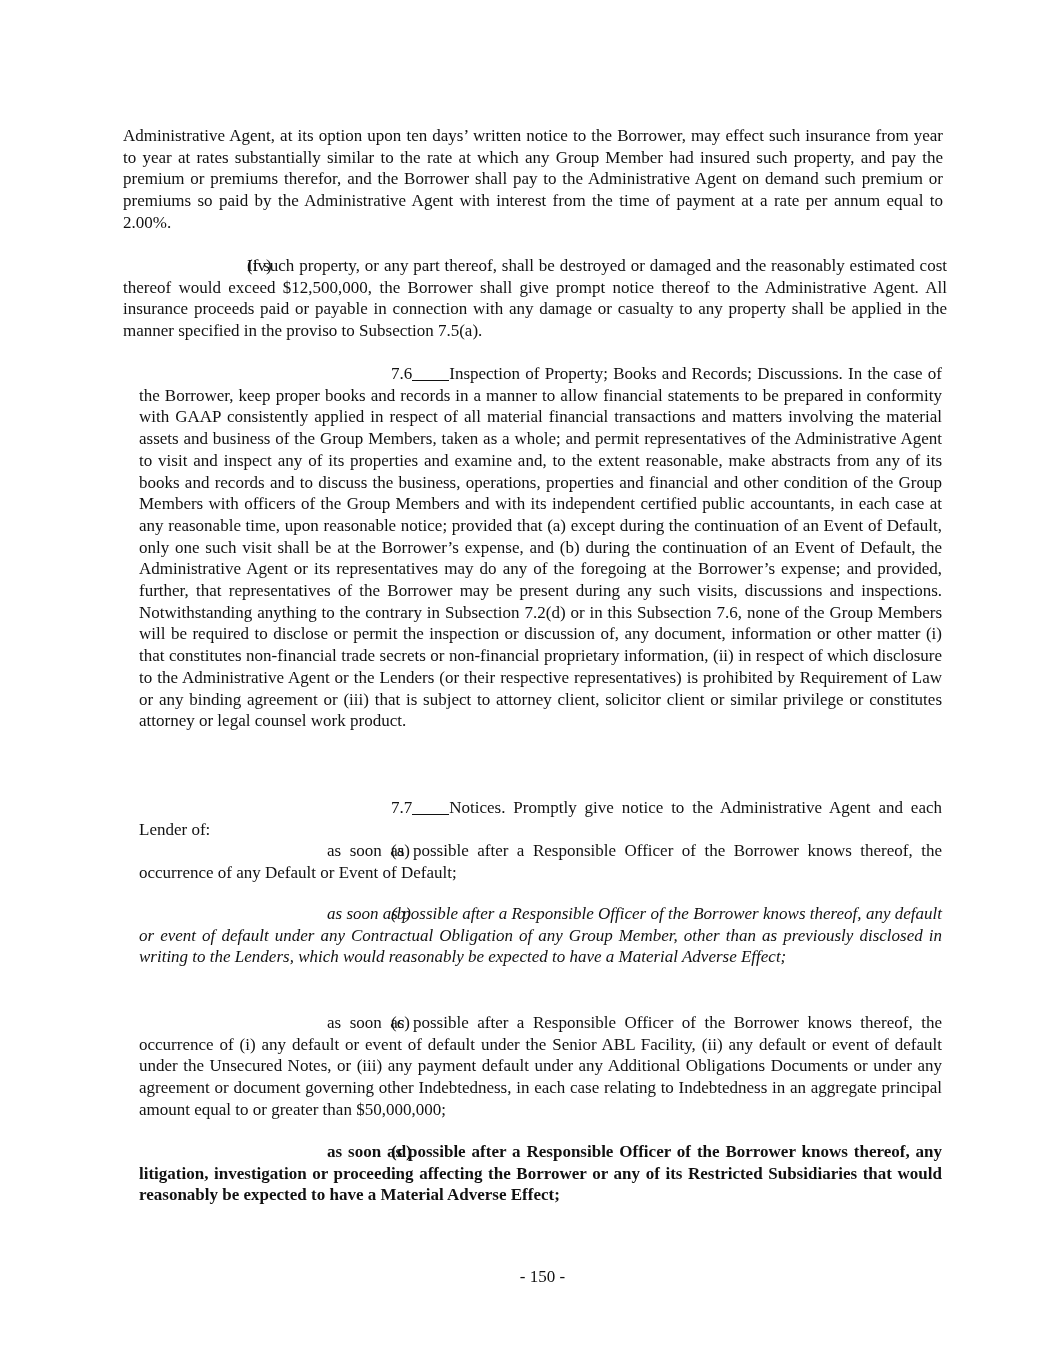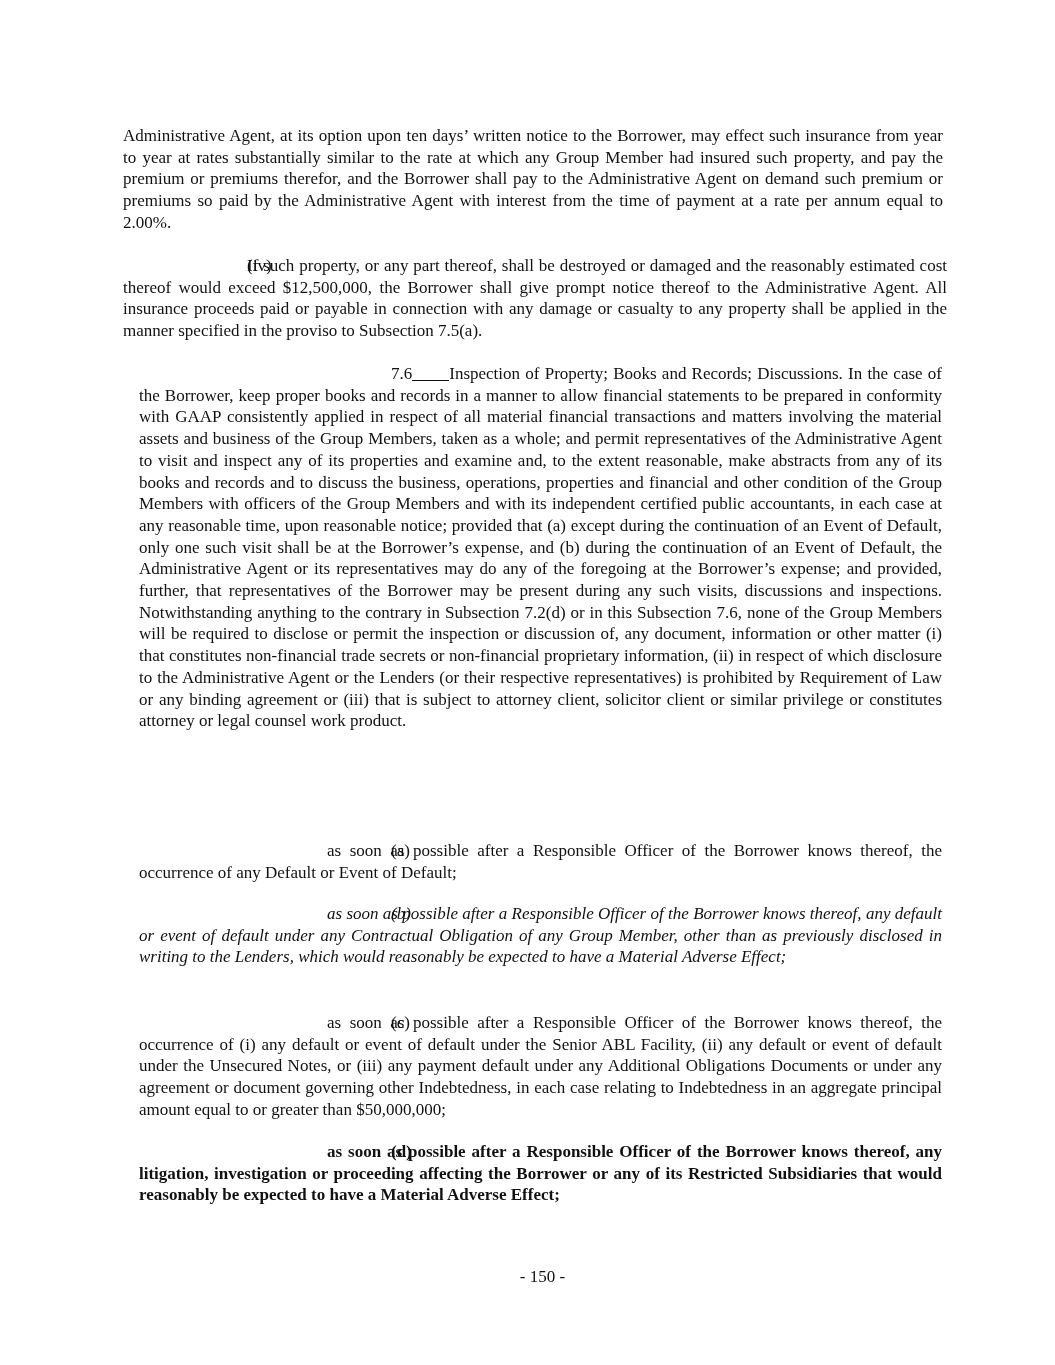--- a/index.html
+++ b/index.html
@@ -67,20 +67,21 @@
 <body>
 
 <div class="page">
 
   <p class="para p1"><span>Administrative Agent, at its option upon ten days’ written notice to the Borrower, may effect such insurance from year to year at rates substantially similar to the rate at which any Group Member had insured such property, and pay the premium or premiums therefor, and the Borrower shall pay to the Administrative Agent on demand such premium or premiums so paid by the Administrative Agent with interest from the time of payment at a rate per annum equal to 2.00%.</span></p>
 
   <p class="para p2"><span class="tab-label tab-iv">(iv)</span><span>If such property, or any part thereof, shall be destroyed or damaged and the reasonably estimated cost thereof would exceed $12,500,000, the Borrower shall give prompt notice thereof to the Administrative Agent. All insurance proceeds paid or payable in connection with any damage or casualty to any property shall be applied in the manner specified in the proviso to </span><span class="u">Subsection 7.5</span><span>(</span><span class="u">a</span><span>).</span></p>
 
   <p class="para p3"><span class="sec-num">7.6</span><span class="sec-gap"></span><span class="u">Inspection of Property; Books and Records; Discussions</span><span>. In the case of the Borrower, keep proper books and records in a manner to allow financial statements to be prepared in conformity with GAAP consistently applied in respect of all material financial transactions and matters involving the material assets and business of the Group Members, taken as a whole; and permit representatives of the Administrative Agent to visit and inspect any of its properties and examine and, to the extent reasonable, make abstracts from any of its books and records and to discuss the business, operations, properties and financial and other condition of the Group Members with officers of the Group Members and with its independent certified public accountants, in each case at any reasonable time, upon reasonable notice; </span><span class="u">provided</span><span> that (</span><span class="u">a</span><span>) except during the continuation of an Event of Default, only one such visit shall be at the Borrower’s expense, and (</span><span class="u">b</span><span>) during the continuation of an Event of Default, the Administrative Agent or its representatives may do any of the foregoing at the Borrower’s expense; and </span><span class="u">provided</span><span>, </span><span class="u">further</span><span>, that representatives of the Borrower may be present during any such visits, discussions and inspections. Notwithstanding anything to the contrary in </span><span class="u">Subsection 7.2</span><span>(</span><span class="u">d</span><span>) or in this </span><span class="u">Subsection 7.6</span><span>, none of the Group Members will be required to disclose or permit the inspection or discussion of, any document, information or other matter (</span><span class="u">i</span><span>) that constitutes non-financial trade secrets or non-financial proprietary information, (</span><span class="u">ii</span><span>) in respect of which disclosure to the Administrative Agent or the Lenders (or their respective representatives) is prohibited by Requirement of Law or any binding agreement or (</span><span class="u">iii</span><span>) that is subject to attorney client, solicitor client or similar privilege or constitutes attorney or legal counsel work product.</span></p>
 
+  <p class="para p4"><span class="sec-num">7.7</span><span class="sec-gap"></span><span class="u">Notices</span><span>. Promptly give notice to the Administrative Agent and each Lender of:</span></p>
 
   <p class="para p5"><span class="tab-label tab-sub">(a)</span><span>as soon as possible after a Responsible Officer of the Borrower knows thereof, the occurrence of any Default or Event of Default;</span></p>
 
   <p class="para p6"><span class="tab-label tab-sub">(b)</span><span>as soon as possible after a Responsible Officer of the Borrower knows thereof, any default or event of default under any Contractual Obligation of any Group Member, other than as previously disclosed in writing to the Lenders, which would reasonably be expected to have a Material Adverse Effect;</span></p>
 
   <p class="para p7"><span class="tab-label tab-sub">(c)</span><span>as soon as possible after a Responsible Officer of the Borrower knows thereof, the occurrence of (</span><span class="u">i</span><span>) any default or event of default under the Senior ABL Facility, (</span><span class="u">ii</span><span>) any default or event of default under the Unsecured Notes, or (</span><span class="u">iii</span><span>) any payment default under any Additional Obligations Documents or under any agreement or document governing other Indebtedness, in each case relating to Indebtedness in an aggregate principal amount equal to or greater than $50,000,000;</span></p>
 
   <p class="para p8"><span class="tab-label tab-sub">(d)</span><span>as soon as possible after a Responsible Officer of the Borrower knows thereof, any litigation, investigation or proceeding affecting the Borrower or any of its Restricted Subsidiaries that would reasonably be expected to have a Material Adverse Effect;</span></p>
 
   <div class="footer">- 150 -</div>

